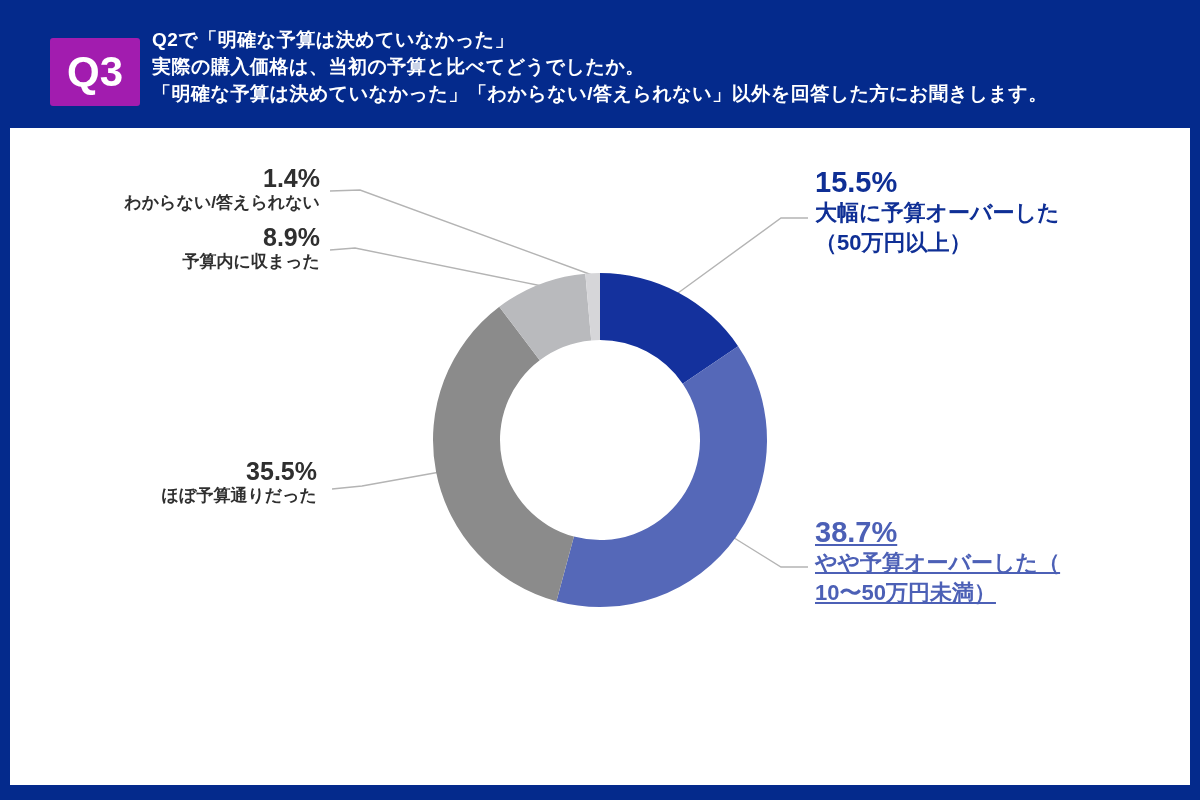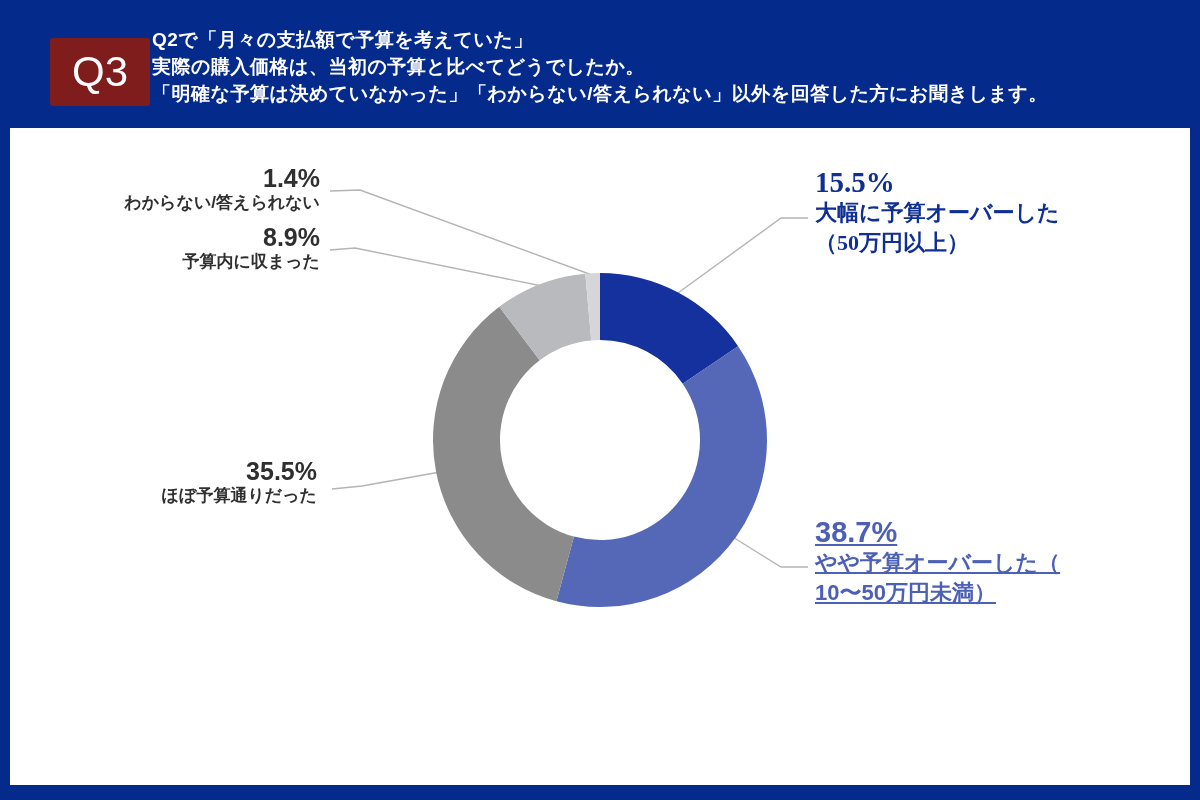--- a/index.html
+++ b/index.html
@@ -4,23 +4,23 @@
 <style>
   html,body{margin:0;padding:0;}
   body{
     width:1200px;height:800px;overflow:hidden;
     font-family:"Liberation Sans","DejaVu Sans",sans-serif;
   }
   .stage{position:relative;width:1200px;height:800px;background:#042a8c;overflow:hidden;}
 
   
   .q-badge{
-    position:absolute;left:50px;top:38px;width:100px;height:68px;
-    background:#7f1d1d;border-radius:3px;color:#ffffff;
-    font-size:42px;font-weight:normal;display:flex;align-items:center;justify-content:center;
+    position:absolute;left:50px;top:38px;width:90px;height:68px;
+    background:#a21caf;border-radius:3px;color:#ffffff;
+    font-size:42px;font-weight:bold;display:flex;align-items:center;justify-content:center;
   }
   .q-text{
     position:absolute;left:152px;top:26px;color:#ffffff;
     font-size:19px;font-weight:bold;line-height:27px;letter-spacing:0.5px;
   }
 
   
   .card{
     position:absolute;left:10px;top:128px;width:1180px;height:657px;background:#ffffff;
   }
@@ -45,21 +45,21 @@
     color:#4b4b4b;font-size:17px;line-height:24px;
   }
 </style>
 </head>
 <body>
 
 <div class="stage">
 
   <div class="q-badge">Q3</div>
   <div class="q-text">
-    <div>Q2で「月々の支払額で予算を考えていた」</div>
+    <div>Q2で「明確な予算は決めていなかった」</div>
     <div>実際の購入価格は、当初の予算と比べてどうでしたか。</div>
     <div>「明確な予算は決めていなかった」「わからない/答えられない」以外を回答した方にお聞きします。</div>
   </div>
 
   <div class="card"></div>
 
   <svg id="chart-svg" viewBox="0 0 1200 800">
       <polyline points="678,293 781,218 808,218" class="leader"></polyline>
       <polyline points="731,536 781,567 808,567" class="leader"></polyline>
       <polyline points="440,472 362,486 332,489" class="leader"></polyline>
@@ -80,21 +80,21 @@
   <div class="callout left" style="right:880px;top:224px;">
     <div class="pct">8.9%</div>
     <div class="name">予算内に収まった</div>
   </div>
 
   <div class="callout left" style="right:883px;top:458px;">
     <div class="pct">35.5%</div>
     <div class="name">ほぼ予算通りだった</div>
   </div>
 
-  <div class="callout right navy" style="left:815px;top:166px;font-family:Liberation Serif, serif;">
+  <div class="callout right navy" style="left:815px;top:166px;">
     <div class="pct">15.5%</div>
     <div class="name">大幅に予算オーバーした</div>
     <div class="name">（50万円以上）</div>
   </div>
 
   <div class="callout right blue" style="left:815px;top:516px;text-decoration:underline;">
     <div class="pct">38.7%</div>
     <div class="name">やや予算オーバーした（</div>
     <div class="name">10〜50万円未満）</div>
   </div>

